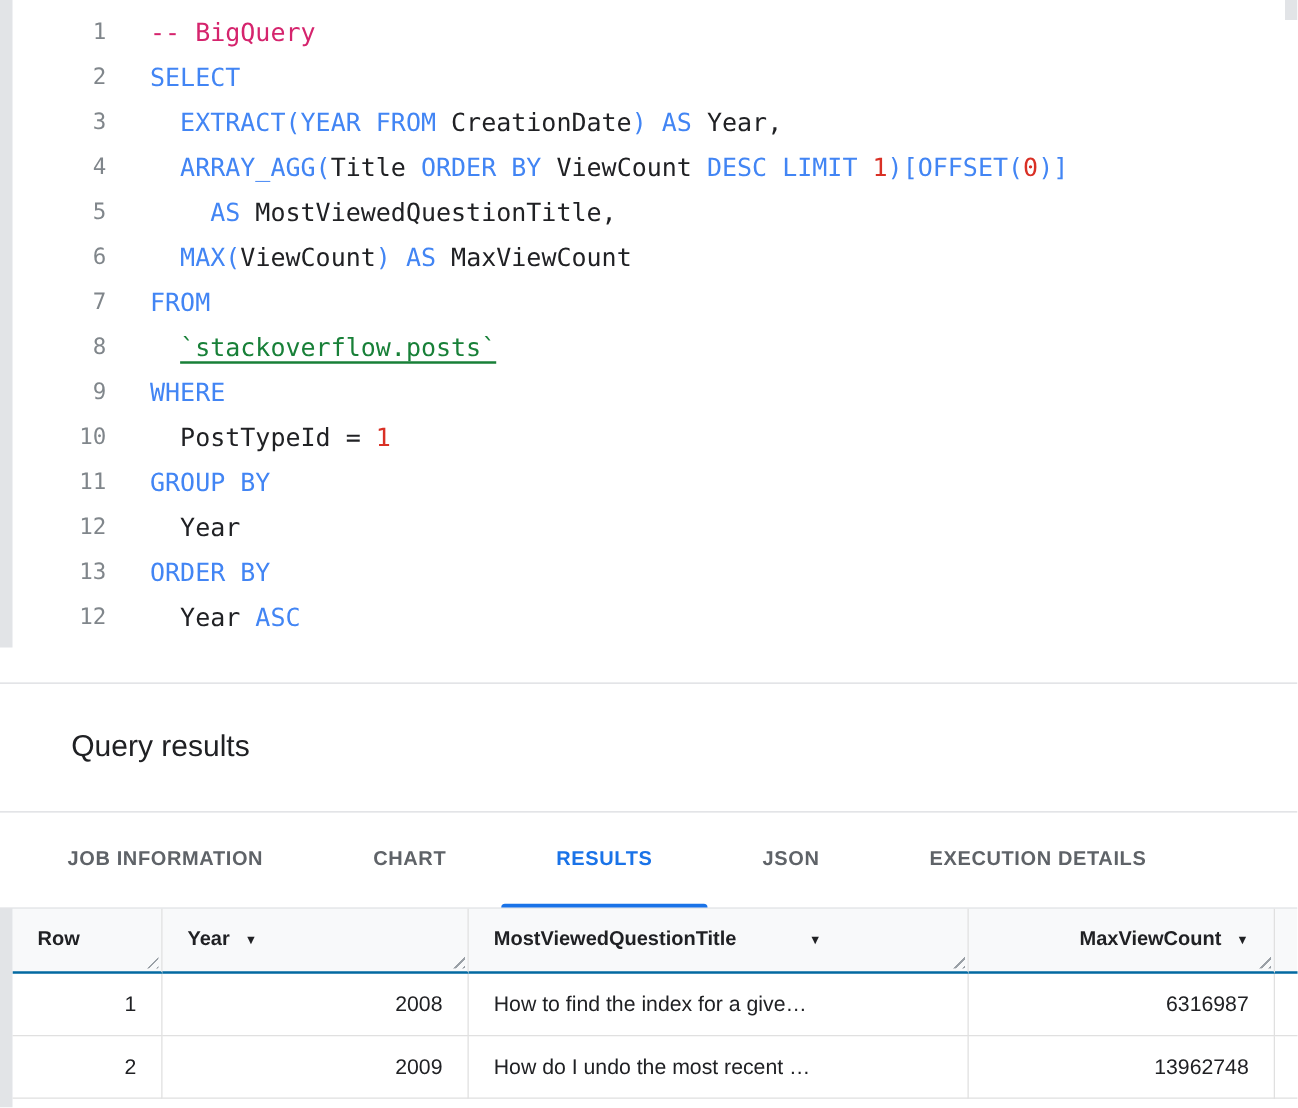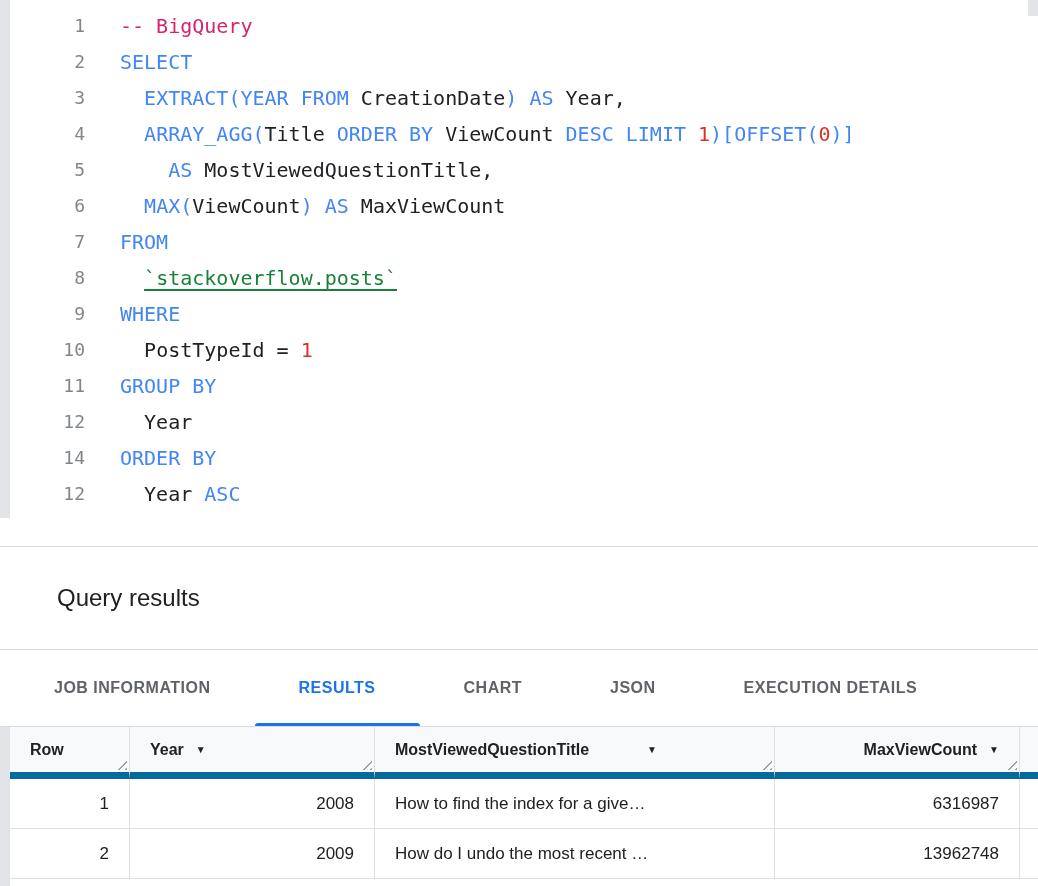--- a/index.html
+++ b/index.html
@@ -40,21 +40,21 @@
   .tab.active::after { content: ""; position: absolute; left: 0; right: 0; bottom: 0;
                        height: 3px; background: var(--accent, #1a73e8);
                        border-radius: 3px 3px 0 0; }
 
   
   .table-section { position: relative; height: 159px; }
   .table-section .v-track { left: 0; top: 0; width: 10px; height: 159px; }
   .table { margin-left: 10px; }
   .t-head { display: flex; height: 52px; background: #f8f9fa; }
   .th-cell { position: relative; display: flex; align-items: center; padding: 0 20px;
-             border-right: 1px solid #e0e0e0; border-bottom: 7px solid #0369a1;
+             border-right: 1px solid #e0e0e0; border-bottom: 2px solid #0369a1;
              font-size: 16px; font-weight: bold; color: #202124; white-space: nowrap; overflow: hidden; }
   .th-cell.align-right { justify-content: flex-end; }
   .sort-arrow { font-size: 10px; margin-left: 12px; color: #202124; cursor: pointer; }
   .grip { position: absolute; right: 2px; bottom: 2px; width: 12px; height: 12px;
           clip-path: polygon(100% 0, 100% 100%, 0 100%);
           background: repeating-linear-gradient(135deg, #9aa0a6 0 1.5px, transparent 1.5px 5px);
           cursor: col-resize; }
   .t-row { display: flex; height: 50px; background: #ffffff; }
   .t-cell { display: flex; align-items: center; padding: 0 20px;
             border-right: 1px solid #e0e0e0; border-bottom: 1px solid #e0e0e0;
@@ -113,40 +113,40 @@
       </div>
       <div class="code-line">
         <div class="line-number">11</div>
         <div class="code-text"><span class="tok-keyword">GROUP BY</span></div>
       </div>
       <div class="code-line">
         <div class="line-number">12</div>
         <div class="code-text"><span class="tok-identifier">  Year</span></div>
       </div>
       <div class="code-line">
-        <div class="line-number">14</div>
+        <div class="line-number">13</div>
         <div class="code-text"><span class="tok-keyword">ORDER BY</span></div>
       </div>
       <div class="code-line">
         <div class="line-number">12</div>
         <div class="code-text"><span class="tok-identifier">  Year </span><span class="tok-keyword">ASC</span></div>
       </div>
     </div>
   <div class="scrollbar-track v-track"></div>
   <div class="scrollbar-track h-thumb"></div>
 </div>
 
 <div class="results-header">
   <div class="results-title">Query results</div>
 </div>
 
 <div class="tabs">
     <div class="tab">JOB INFORMATION</div>
+    <div class="tab">CHART</div>
     <div class="tab active">RESULTS</div>
-    <div class="tab">CHART</div>
     <div class="tab">JSON</div>
     <div class="tab">EXECUTION DETAILS</div>
   </div>
 
 <div class="table-section">
   <div class="table">
     <div class="t-head">
         <div class="th-cell col-row align-left">
           <div class="th-label">Row</div>
           <div class="grip"></div>

